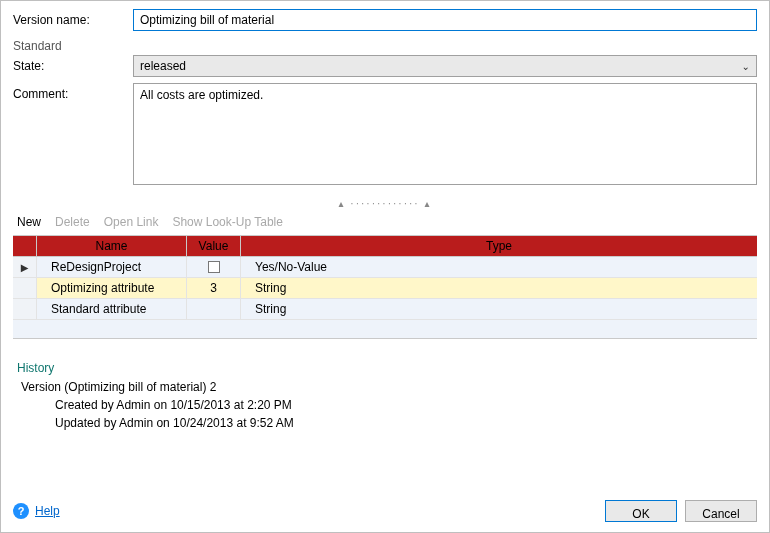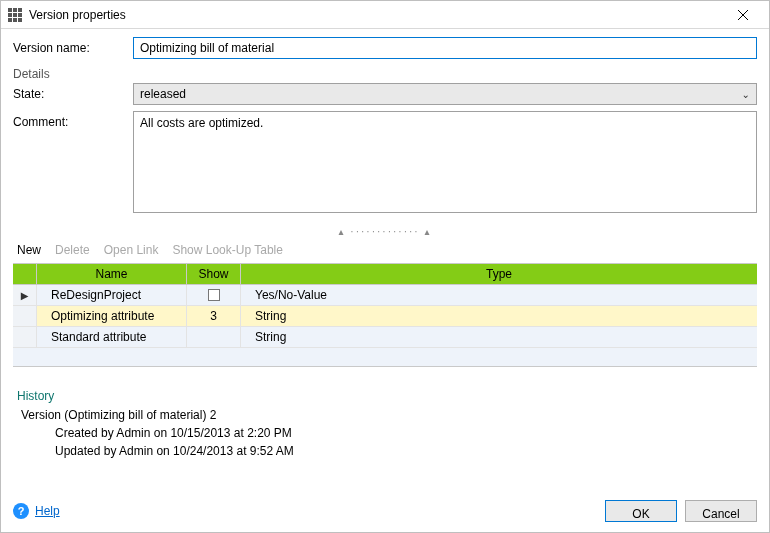--- a/index.html
+++ b/index.html
@@ -17,21 +17,21 @@
   .section-title { color:#555; margin-top:8px; margin-bottom:2px; }
   .select { width:100%; height:22px; border:1px solid #a0a0a0; background:#e9e9e9; padding:2px 6px; display:flex; align-items:center; justify-content:space-between; }
   .select .chev { font-size:10px; color:#333; }
   .textarea { width:100%; height:102px; border:1px solid #a0a0a0; background:#fff; padding:4px 6px; resize:none; outline:none; font-family:Liberation Sans, sans-serif; }
   .splitter { text-align:center; padding:4px 0 2px 0; color:#888; letter-spacing:2px; font-size:10px; user-select:none; cursor:ns-resize; }
   .toolbar { display:flex; gap:14px; padding:4px 4px 6px 4px; }
   .tb-item { cursor:default; }
   .tb-disabled { color:#a9a9a9; }
   .grid { border:1px solid #c9c9c9; border-left:none; border-right:none; }
   .grid-header { display:flex; background:#f0f3f7; border-bottom:1px solid #c9c9c9; }
-  .hcell { border-right:1px solid #c9c9c9; padding:3px 6px; text-align:center; background:#84cc16; }
+  .hcell { border-right:1px solid #c9c9c9; padding:3px 6px; text-align:center; background:#b91c1c; }
   .hcell:last-child { border-right:none; }
   .hrh { width:24px; }
   .hname { width:150px; text-align:center; }
   .hvalue { width:54px; text-align:center; }
   .htype { flex:1; text-align:center; }
   .grid-body { }
   .grow { display:flex; align-items:stretch; border-bottom:1px solid #e3e3e3; background:#eef3fa; }
   .grow.sel { background:#fff7c9; }
   .rcell { padding:3px 6px; border-right:1px solid #e3e3e3; display:flex; align-items:center; }
   .rcell:last-child { border-right:none;text-align:right; }
@@ -51,53 +51,31 @@
   .help-link { color:#0066cc; text-decoration:underline; }
   .btns { margin-left:auto; display:flex; gap:8px; }
   .btn { width:72px; height:22px; border:1px solid #adadad; background:#e9e9e9; display:flex; align-items:flex-end; justify-content:center; }
   .btn.primary { border:1.5px solid #0078d4; background:#e9e9e9; }
   .root { position:relative; width:770px; height:533px; border:1px solid #bfbfbf; }
 </style>
 </head>
 <body>
 <div class="root">
 
-<div class="titlebar">
-  <span class="app-icon">
-    <svg width="16" height="16" viewBox="0 0 16 16">
-      <rect x="1" y="1" width="4" height="4" fill="#555"></rect>
-          <rect x="6" y="1" width="4" height="4" fill="#555"></rect>
-          <rect x="11" y="1" width="4" height="4" fill="#555"></rect>
-      <rect x="1" y="6" width="4" height="4" fill="#555"></rect>
-          <rect x="6" y="6" width="4" height="4" fill="#555"></rect>
-          <rect x="11" y="6" width="4" height="4" fill="#555"></rect>
-      <rect x="1" y="11" width="4" height="4" fill="#555"></rect>
-          <rect x="6" y="11" width="4" height="4" fill="#555"></rect>
-          <rect x="11" y="11" width="4" height="4" fill="#555"></rect>
-    </svg>
-  </span>
-  <span class="title-text">Version properties</span>
-  <div class="close-btn">
-    <svg width="10" height="10" viewBox="0 0 10 10">
-          <line x1="0" y1="0" x2="10" y2="10" stroke="#000" stroke-width="1"></line>
-          <line x1="10" y1="0" x2="0" y2="10" stroke="#000" stroke-width="1"></line>
-        </svg>
-  </div>
-</div>
 
 <div class="content">
 
   <div class="row">
     <div class="label-col">Version name:</div>
     <div class="input-col">
       <input class="text-input" type="text" value="Optimizing bill of material" style="">
     </div>
   </div>
 
-  <div class="section-title">Details</div>
+  <div class="section-title">Standard</div>
   <div class="row">
     <div class="label-col">State:</div>
     <div class="input-col">
       <div class="select">
         <span>released</span>
         <span class="chev">⌄</span>
       </div>
     </div>
   </div>
   <div class="row">
@@ -113,21 +91,21 @@
     <span class="tb-item">New</span>
     <span class="tb-item tb-disabled">Delete</span>
     <span class="tb-item tb-disabled">Open Link</span>
     <span class="tb-item tb-disabled">Show Look-Up Table</span>
   </div>
 
   <div class="grid">
     <div class="grid-header">
       <div class="hcell hrh"></div>
       <div class="hcell hname">Name</div>
-      <div class="hcell hvalue">Show</div>
+      <div class="hcell hvalue">Value</div>
       <div class="hcell htype">Type</div>
     </div>
     <div class="grid-body" id="grid-body">
           <div class="grow">
             <div class="rcell rrh">▶</div>
             <div class="rcell rname">ReDesignProject</div>
             <div class="rcell rvalue">
               <div class="chk"></div>
             </div>
             <div class="rcell rtype">Yes/No-Value</div>

